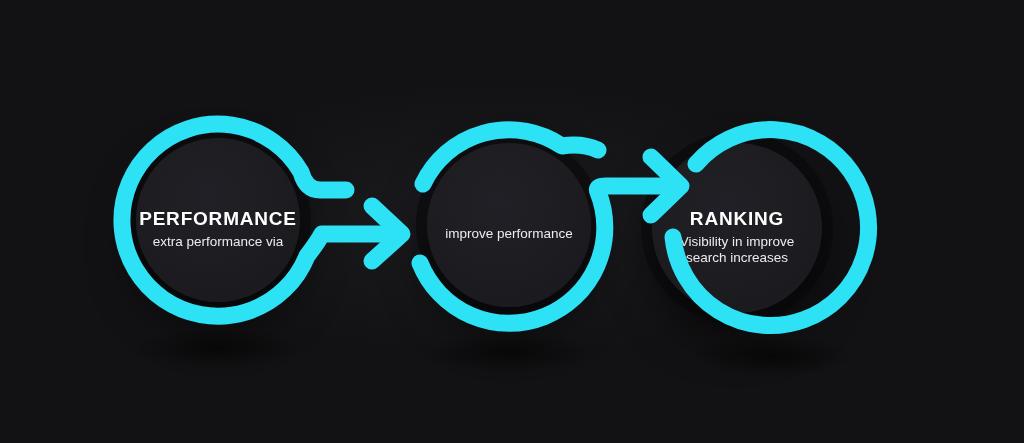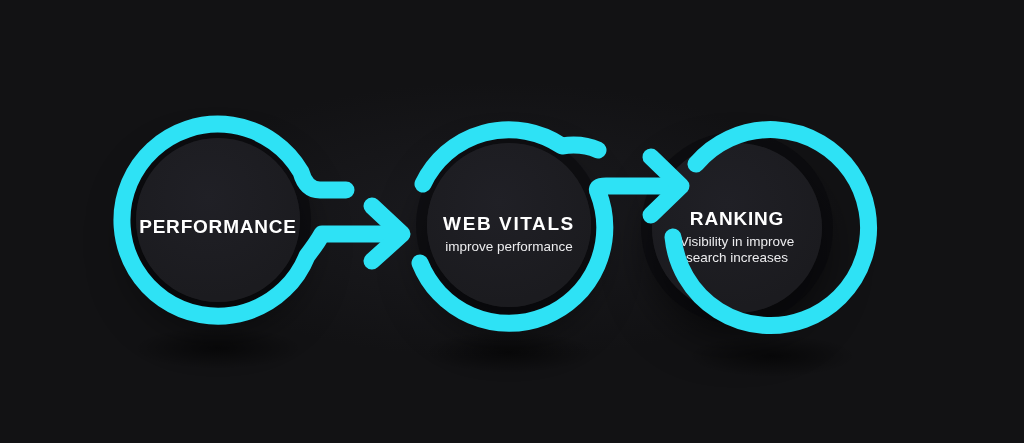--- a/index.html
+++ b/index.html
@@ -60,26 +60,26 @@
 <div class="stage">
 
   <div class="glow"></div>
   <div class="floor-shadow fs-1"></div>
   <div class="floor-shadow fs-2"></div>
   <div class="floor-shadow fs-3"></div>
 
   <div class="node node-1">
     <div class="node-text">
       <div class="title">PERFORMANCE</div>
+      <div class="subtitle">extra performance via</div>
     </div>
   </div>
 
   <div class="node node-2">
     <div class="node-text">
-      <div class="title" style="letter-spacing:1.6px;">WEB VITALS</div>
       <div class="subtitle">improve performance</div>
     </div>
   </div>
 
   <div class="node node-3">
     <div class="node-text">
       <div class="title">RANKING</div>
       <div class="subtitle">Visibility in improve</div>
       <div class="subtitle">search increases</div>
     </div>

